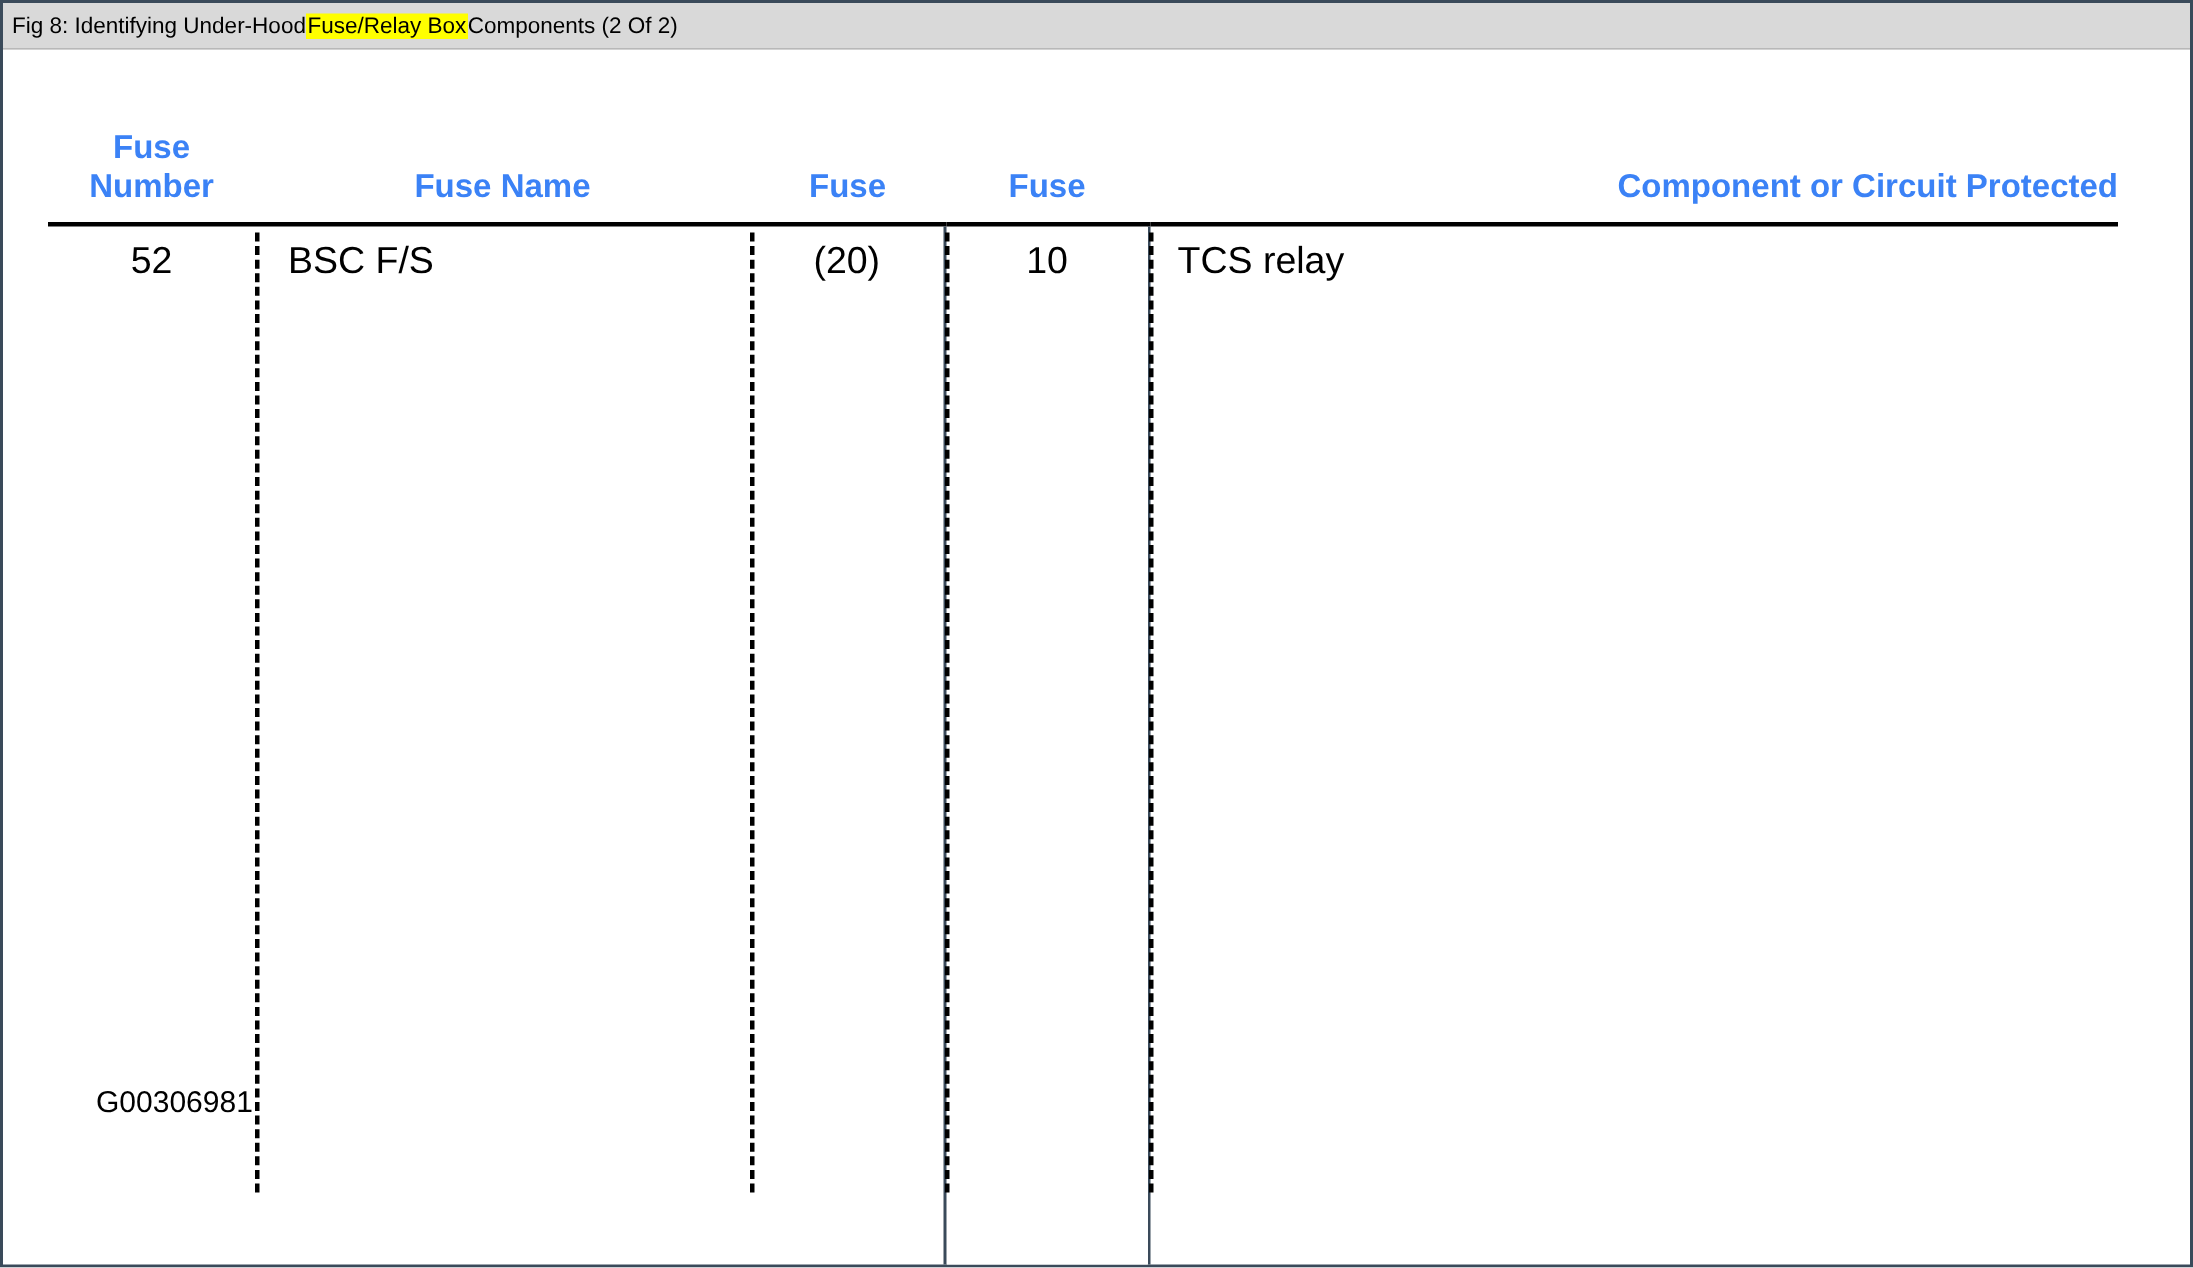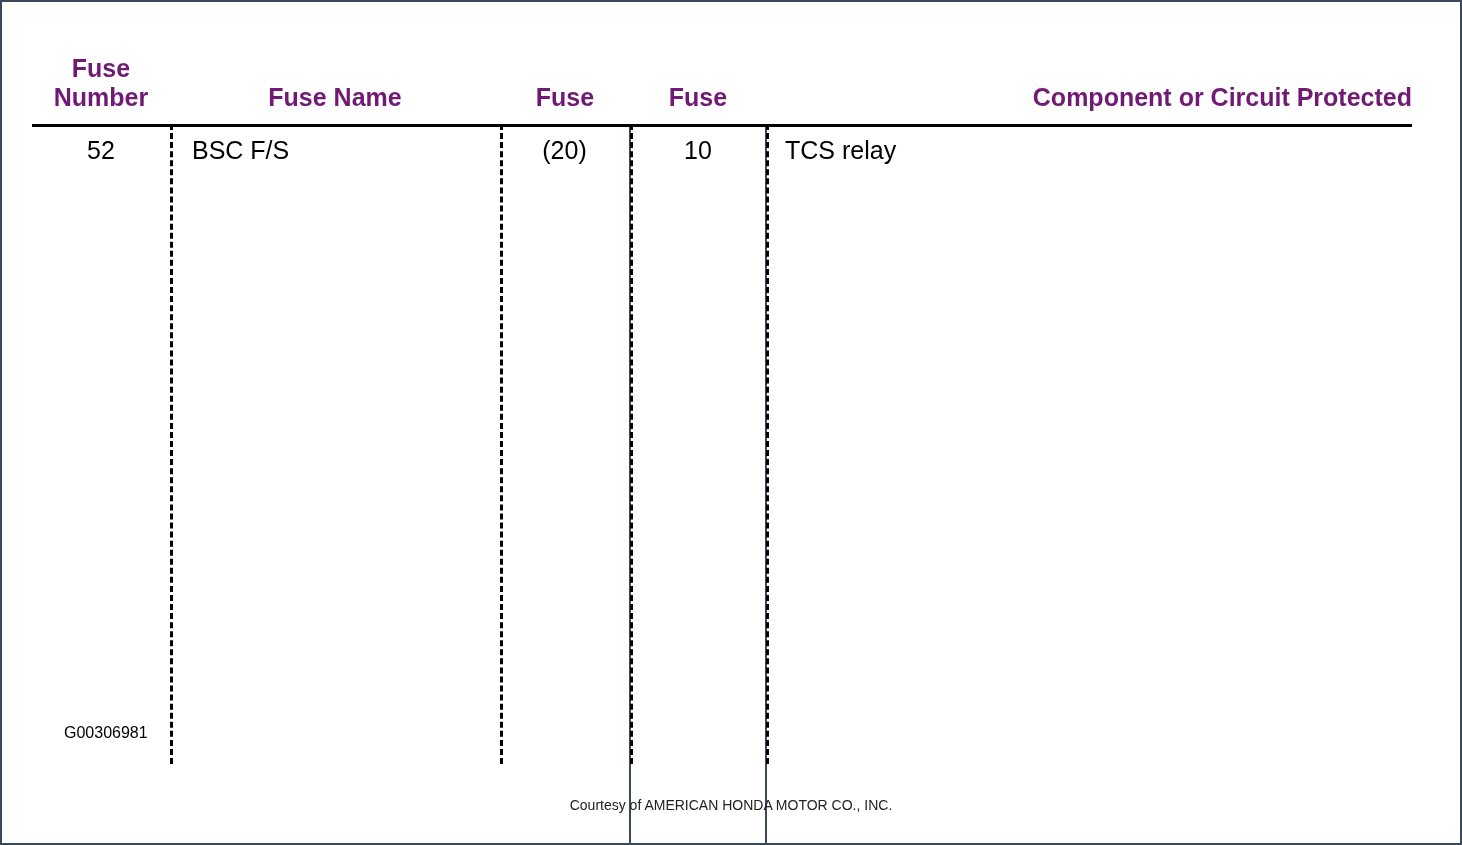--- a/index.html
+++ b/index.html
@@ -46,23 +46,23 @@
     border-collapse: collapse;
     table-layout: fixed;
   }
   table.fuse-table col.c-num   { width: 138px; }
   table.fuse-table col.c-name  { width: 330px; }
   table.fuse-table col.c-amps  { width: 130px; }
   table.fuse-table col.c-page  { width: 136px; }
   table.fuse-table col.c-comp  { width: 646px; }
 
   thead th {
-    font-size: 25px;
+    font-size: 22px;
     font-weight: bold;
-    color: #701a75;
+    color: #3b82f6;
     padding: 6px 0 12px 0;
     vertical-align: bottom;
     line-height: 1.16;
     text-align: center;
     margin-top: 44px;
   }
   thead th.comp { text-align: right; }
   thead tr th {
     border-bottom: 3px solid #000;
   }
@@ -99,40 +99,45 @@
   }
   .vrule.v1 { left: 138px; }
   .vrule.v2 { left: 468px; }
   .vrule.v3 { left: 598px; }
   .vrule.v4 { left: 734px; }
 
   .figure-id {
     position: absolute;
     left: 62px;
     top: 722px;
-    font-size: 16px;
+    font-size: 20px;
     color: #000;
     font-family: "Liberation Sans", sans-serif;
   }
   .courtesy {
     position: absolute;
     left: 0;
     right: 0;
     top: 795px;
     text-align: center;
     font-size: 14px;
     color: #222;
   }
   .second-line { display: block; }
 </style>
 </head>
 <body>
 
 <div class="page">
 
+  <div class="caption-bar">
+    <span>Fig 8: Identifying Under-Hood </span>
+      <span class="hl">Fuse/Relay Box</span>
+      <span> Components (2 Of 2)</span>
+  </div>
 
   <div class="doc">
 
     <table class="fuse-table">
       <colgroup>
         <col class="c-num">
           <col class="c-name">
           <col class="c-amps">
           <col class="c-page">
           <col class="c-comp">
@@ -167,15 +172,14 @@
     <div class="vrules">
       <div class="vrule v1"></div>
       <div class="vrule v2"></div>
       <div class="vrule v3"></div>
       <div class="vrule v4"></div>
     </div>
 
   </div>
 
   <div class="figure-id">G00306981</div>
-  <div class="courtesy">Courtesy of AMERICAN HONDA MOTOR CO., INC.</div>
 
 </div>
 
 </body></html>

